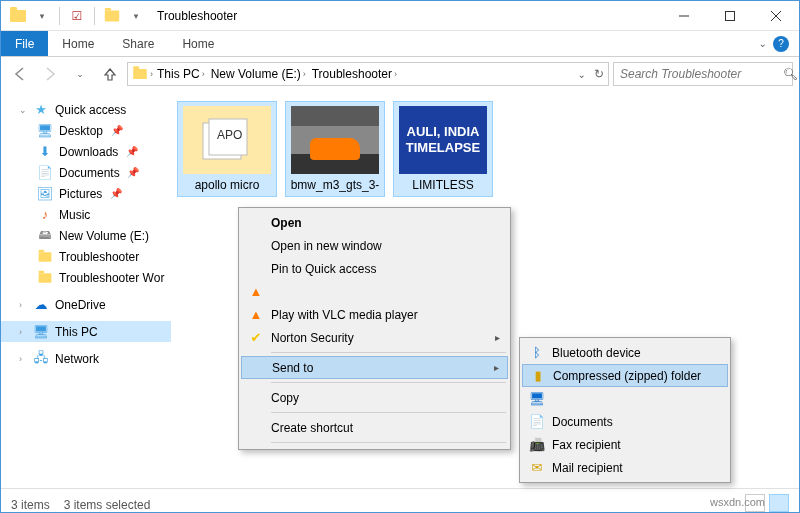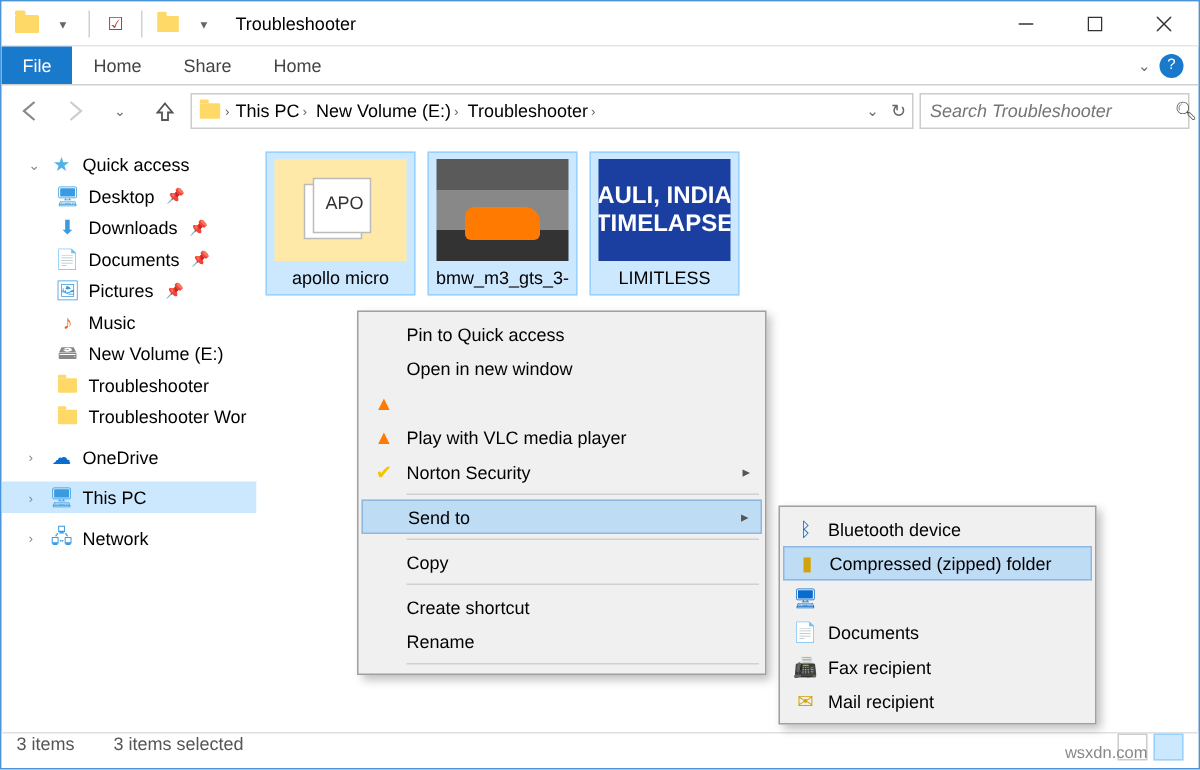--- a/index.html
+++ b/index.html
@@ -48,25 +48,25 @@
 .pin { color: #888; font-size: 10px; margin-left: 2px; }
 
 .content { flex: 1; padding: 10px 6px; position: relative; }
 .files { display: flex; gap: 8px; align-items: flex-start; }
 .file-item { width: 100px; text-align: center; padding: 4px; }
 .file-item.selected { background: #cce8ff; border: 1px solid #99d1ff; }
 .thumb { width: 88px; height: 68px; margin: 0 auto 4px; background: #eee; display: flex; align-items: center; justify-content: center; font-size: 9px; overflow: hidden; position: relative; }
 .thumb.folder-thumb { background: #ffe9a8; }
 .thumb.car { background: linear-gradient(#5a5a5a 0 30%, #888 30% 70%, #333 70%); }
 .thumb.car::after { content: ""; position: absolute; width: 50px; height: 22px; background: #ff7a00; border-radius: 6px 10px 4px 4px; bottom: 14px; }
-.thumb.blue { background: #1a3fa0; color: #fff; font-weight: bold; font-size: 16px; line-height: 1.2; }
+.thumb.blue { background: #1a3fa0; color: #fff; font-weight: bold; font-size: 13px; line-height: 1.2; }
 .file-label { overflow: hidden; white-space: nowrap; text-overflow: ellipsis; }
 
 
-.status { position: absolute; bottom: 0; left: 0; right: 0; height: 24px; border-top: 1px solid #e0e0e0; display: flex; align-items: flex-start; padding: 0 10px; gap: 26px; background: #fff; color: #555; }
+.status { position: absolute; bottom: 0; left: 0; right: 0; height: 24px; border-top: 1px solid #e0e0e0; display: flex; align-items: flex-end; padding: 0 10px; gap: 14px; background: #fff; color: #555; }
 .status .view-icons { margin-left: auto; display: flex; gap: 4px; }
 .view-icon { width: 20px; height: 18px; border: 1px solid #ccc; }
 .view-icon.active { background: #cce8ff; border-color: #99d1ff; }
 
 
 .ctx { position: absolute; background: #f0f0f0; border: 1px solid #a0a0a0; box-shadow: 3px 3px 6px rgba(0,0,0,0.25); padding: 3px 2px; }
 .ctx-main { left: 237px; top: 206px; width: 273px; }
 .ctx-sub  { left: 518px; top: 336px; width: 212px; }
 .ctx-item { height: 23px; display: flex; align-items: center; padding: 0 26px 0 30px; position: relative; white-space: nowrap; }
 .ctx-item.hl { background: #bfdcf5; border: 1px solid #8fb8e0; }
@@ -272,24 +272,27 @@
   <span>3 items</span>
   <span>3 items selected</span>
   <div class="view-icons">
     <div class="view-icon"></div>
     <div class="view-icon active"></div>
   </div>
 </div>
 
 <div class="ctx ctx-main">
   <div class="ctx-item">
+      <b>Open</b>
+    </div>
+  <div class="ctx-item">
+      <span>Open in new window</span>
+    </div>
+  <div class="ctx-item">
       <span>Pin to Quick access</span>
-    </div>
-  <div class="ctx-item">
-      <span>Open in new window</span>
     </div>
   <div class="ctx-item">
       <span class="ctx-icon" style="color:#ff7a00;">▲</span>
     </div>
   <div class="ctx-item">
       <span class="ctx-icon" style="color:#ff7a00;">▲</span>
       <span>Play with VLC media player</span>
     </div>
   <div class="ctx-item">
       <span class="ctx-icon" style="color:#f5c400;">✔</span>
@@ -302,23 +305,20 @@
       <span class="ctx-arrow">▸</span>
     </div>
   <div class="ctx-sep"></div>
   <div class="ctx-item">
       <span>Copy</span>
     </div>
   <div class="ctx-sep"></div>
   <div class="ctx-item">
       <span>Create shortcut</span>
     </div>
-  <div class="ctx-item">
-      <span>Rename</span>
-    </div>
   <div class="ctx-sep"></div>
 
 </div>
 
 <div class="ctx ctx-sub">
   <div class="ctx-item">
       <span class="ctx-icon" style="color:#0a6ccf;">ᛒ</span>
       <span>Bluetooth device</span>
     </div>
   <div class="ctx-item hl">

